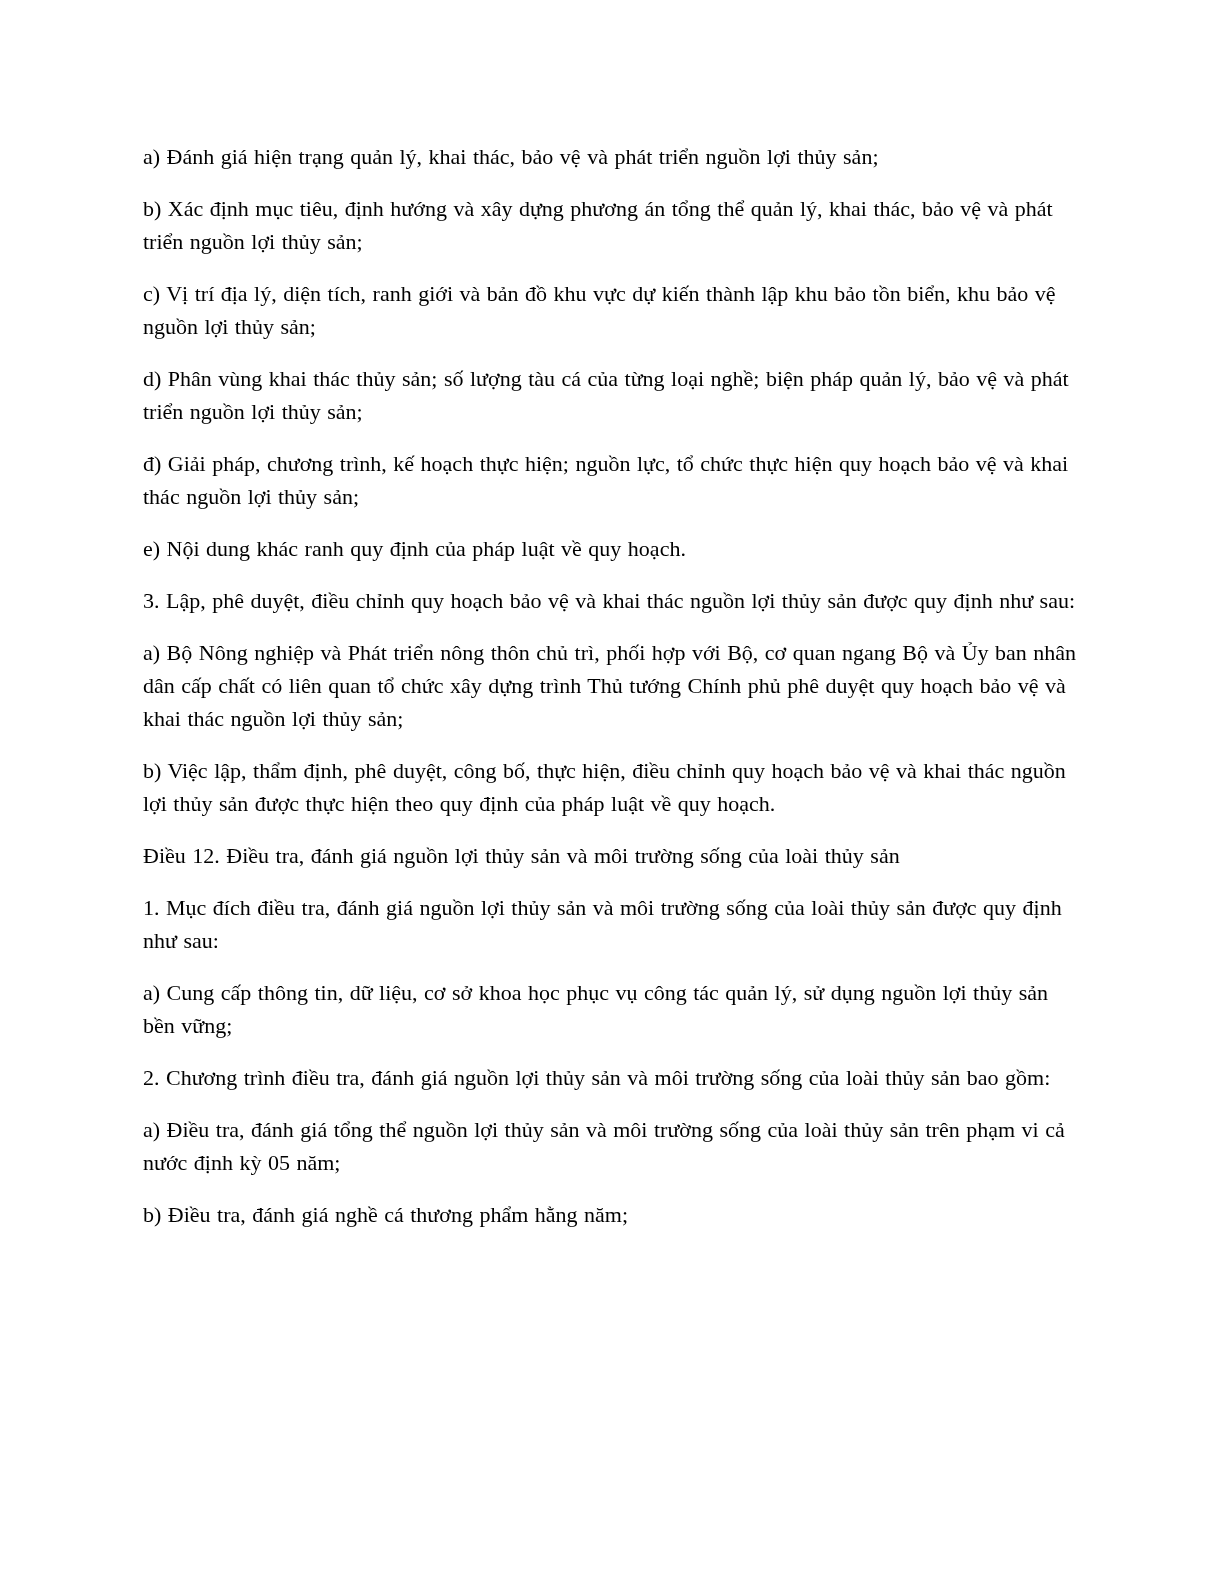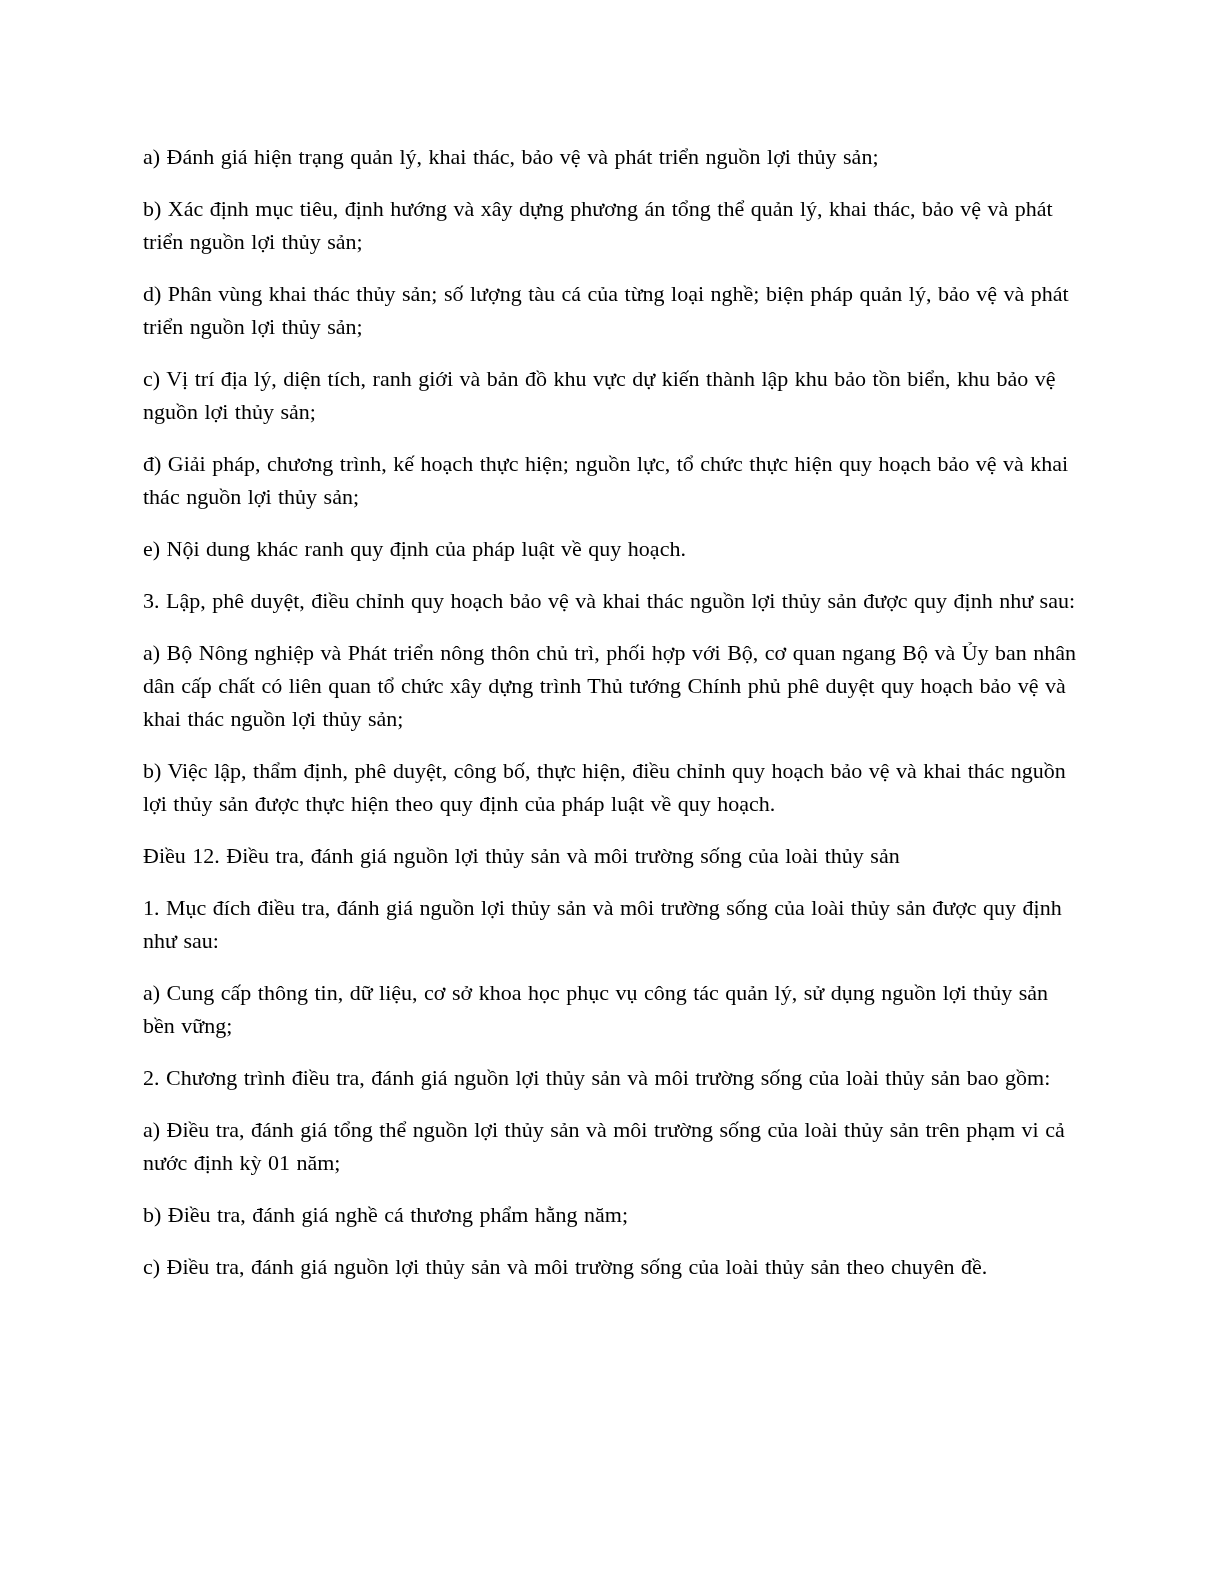--- a/index.html
+++ b/index.html
@@ -29,28 +29,27 @@
     word-spacing: 1px;
   }
 </style>
 </head>
 <body>
 
 <div class="page">
   <div class="doc-body">
     <p>a) Đánh giá hiện trạng quản lý, khai thác, bảo vệ và phát triển nguồn lợi thủy sản;</p>
     <p>b) Xác định mục tiêu, định hướng và xây dựng phương án tổng thể quản lý, khai thác, bảo vệ và phát triển nguồn lợi thủy sản;</p>
+    <p>c) Vị trí địa lý, diện tích, ranh giới và bản đồ khu vực dự kiến thành lập khu bảo tồn biển, khu bảo vệ nguồn lợi thủy sản;</p>
     <p>d) Phân vùng khai thác thủy sản; số lượng tàu cá của từng loại nghề; biện pháp quản lý, bảo vệ và phát triển nguồn lợi thủy sản;</p>
-    <p>c) Vị trí địa lý, diện tích, ranh giới và bản đồ khu vực dự kiến thành lập khu bảo tồn biển, khu bảo vệ nguồn lợi thủy sản;</p>
     <p>đ) Giải pháp, chương trình, kế hoạch thực hiện; nguồn lực, tổ chức thực hiện quy hoạch bảo vệ và khai thác nguồn lợi thủy sản;</p>
     <p>e) Nội dung khác ranh quy định của pháp luật về quy hoạch.</p>
     <p>3. Lập, phê duyệt, điều chỉnh quy hoạch bảo vệ và khai thác nguồn lợi thủy sản được quy định như sau:</p>
     <p>a) Bộ Nông nghiệp và Phát triển nông thôn chủ trì, phối hợp với Bộ, cơ quan ngang Bộ và Ủy ban nhân dân cấp chất có liên quan tổ chức xây dựng trình Thủ tướng Chính phủ phê duyệt quy hoạch bảo vệ và khai thác nguồn lợi thủy sản;</p>
     <p>b) Việc lập, thẩm định, phê duyệt, công bố, thực hiện, điều chỉnh quy hoạch bảo vệ và khai thác nguồn lợi thủy sản được thực hiện theo quy định của pháp luật về quy hoạch.</p>
     <p>Điều 12. Điều tra, đánh giá nguồn lợi thủy sản và môi trường sống của loài thủy sản</p>
     <p>1. Mục đích điều tra, đánh giá nguồn lợi thủy sản và môi trường sống của loài thủy sản được quy định như sau:</p>
     <p>a) Cung cấp thông tin, dữ liệu, cơ sở khoa học phục vụ công tác quản lý, sử dụng nguồn lợi thủy sản bền vững;</p>
     <p>2. Chương trình điều tra, đánh giá nguồn lợi thủy sản và môi trường sống của loài thủy sản bao gồm:</p>
-    <p>a) Điều tra, đánh giá tổng thể nguồn lợi thủy sản và môi trường sống của loài thủy sản trên phạm vi cả nước định kỳ 01 năm;</p>
+    <p>a) Điều tra, đánh giá tổng thể nguồn lợi thủy sản và môi trường sống của loài thủy sản trên phạm vi cả nước định kỳ 05 năm;</p>
     <p>b) Điều tra, đánh giá nghề cá thương phẩm hằng năm;</p>
-    <p>c) Điều tra, đánh giá nguồn lợi thủy sản và môi trường sống của loài thủy sản theo chuyên đề.</p>
   </div>
 </div>
 
 </body></html>

